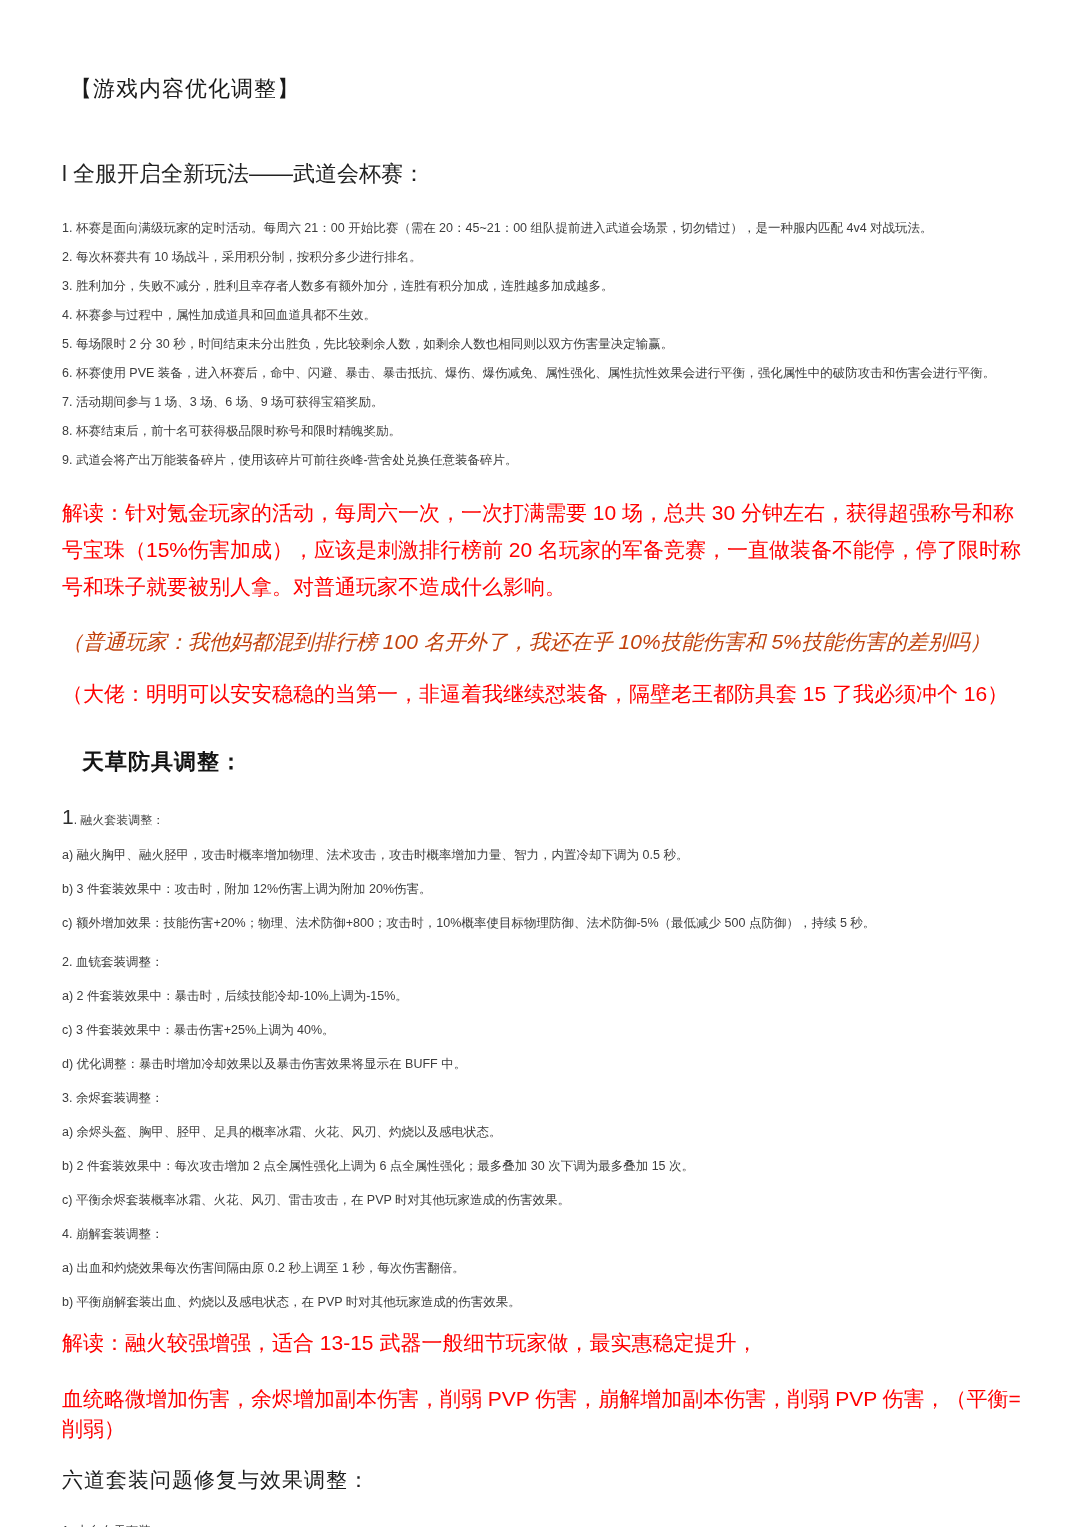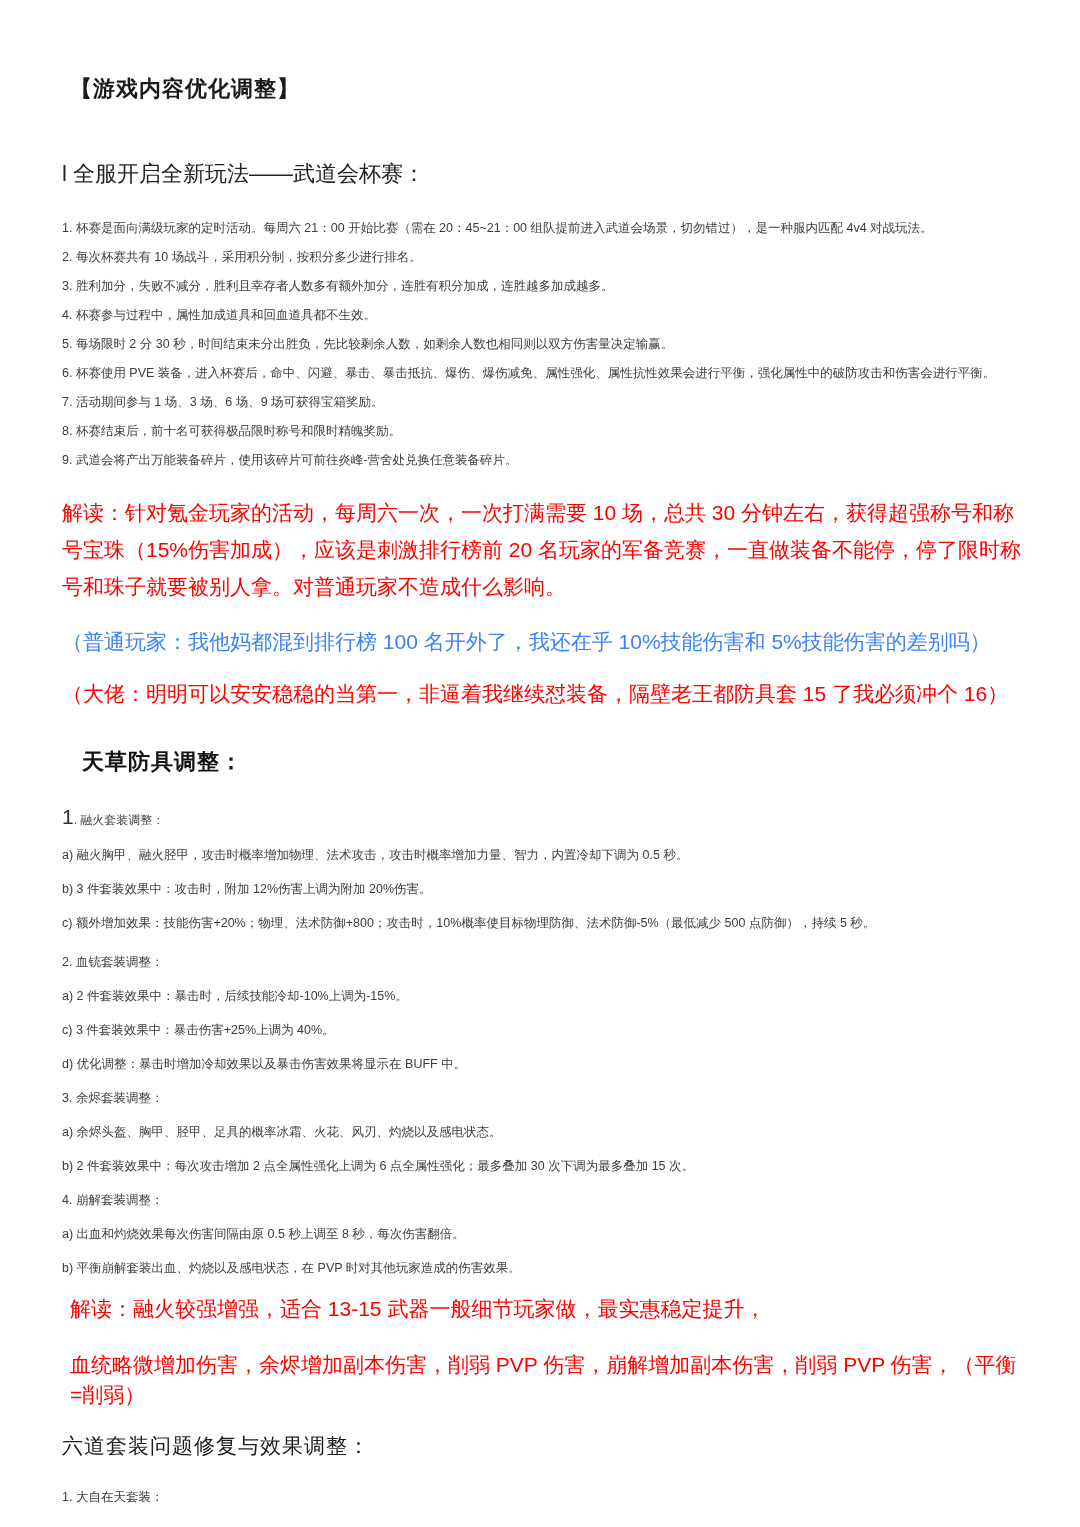--- a/index.html
+++ b/index.html
@@ -7,21 +7,21 @@
   body { font-family: "Liberation Sans", "DejaVu Sans", sans-serif; }
   .page {
     width: 1080px;
     min-height: 1527px;
     background: #ffffff;
     padding: 64px 58px 40px 62px;
     position: relative;
   }
   .doc-title {
     font-size: 22px;
-    font-weight: 700;
+    font-weight: 400;
     color: #1a1a1a;
     margin: 10px 0 0 8px;
     letter-spacing: 1px;
   }
   .cup-heading {
     font-size: 22px;
     font-weight: 500;
     color: #222222;
     margin: 55px 0 0 0;
   }
@@ -62,21 +62,21 @@
   .detail {
     font-size: 12.5px;
     color: #3c3c3c;
     line-height: 15px;
     margin: 19px 0 0 0;
   }
   .detail.tight { margin-top: 24px; }
   .red-note {
     font-size: 21px;
     line-height: 30px;
-    margin: 18px 0 0 8px;
+    margin: 18px 0 0 0;
     font-weight: 500;
   }
   .red-note.gap { margin-top: 26px; }
   .liudao-heading {
     font-size: 21px;
     font-weight: 500;
     color: #1c1c1c;
     margin: 22px 0 0 0;
     letter-spacing: 1px;
   }
@@ -97,40 +97,41 @@
     <p class="rule">3. 胜利加分，失败不减分，胜利且幸存者人数多有额外加分，连胜有积分加成，连胜越多加成越多。</p>
     <p class="rule">4. 杯赛参与过程中，属性加成道具和回血道具都不生效。</p>
     <p class="rule">5. 每场限时 2 分 30 秒，时间结束未分出胜负，先比较剩余人数，如剩余人数也相同则以双方伤害量决定输赢。</p>
     <p class="rule">6. 杯赛使用 PVE 装备，进入杯赛后，命中、闪避、暴击、暴击抵抗、爆伤、爆伤减免、属性强化、属性抗性效果会进行平衡，强化属性中的破防攻击和伤害会进行平衡。</p>
     <p class="rule">7. 活动期间参与 1 场、3 场、6 场、9 场可获得宝箱奖励。</p>
     <p class="rule">8. 杯赛结束后，前十名可获得极品限时称号和限时精魄奖励。</p>
     <p class="rule">9. 武道会将产出万能装备碎片，使用该碎片可前往炎峰-营舍处兑换任意装备碎片。</p>
   </div>
 
   <p class="commentary red-text" style="color: rgb(255, 0, 0);">解读：针对氪金玩家的活动，每周六一次，一次打满需要 10 场，总共 30 分钟左右，获得超强称号和称号宝珠（15%伤害加成），应该是刺激排行榜前 20 名玩家的军备竞赛，一直做装备不能停，停了限时称号和珠子就要被别人拿。对普通玩家不造成什么影响。</p>
-  <p class="commentary single red-text" style="color: #3b82f6;">（普通玩家：我他妈都混到排行榜 100 名开外了，我还在乎 10%技能伤害和 5%技能伤害的差别吗）</p>
+  <p class="commentary single red-text" style="color: #c2410c; font-style: italic;">（普通玩家：我他妈都混到排行榜 100 名开外了，我还在乎 10%技能伤害和 5%技能伤害的差别吗）</p>
   <p class="commentary single red-text" style="color: rgb(255, 0, 0);">（大佬：明明可以安安稳稳的当第一，非逼着我继续怼装备，隔壁老王都防具套 15 了我必须冲个 16）</p>
 
   <h2 class="tiancao-heading">天草防具调整：</h2>
 
   <p class="set-first-line"><span class="big-marker">1</span><span class="small-label">. 融火套装调整：</span></p>
 
   <div>
     <p class="detail">a) 融火胸甲、融火胫甲，攻击时概率增加物理、法术攻击，攻击时概率增加力量、智力，内置冷却下调为 0.5 秒。</p>
     <p class="detail">b) 3 件套装效果中：攻击时，附加 12%伤害上调为附加 20%伤害。</p>
     <p class="detail">c) 额外增加效果：技能伤害+20%；物理、法术防御+800；攻击时，10%概率使目标物理防御、法术防御-5%（最低减少 500 点防御），持续 5 秒。</p>
     <p class="detail tight">2. 血铳套装调整：</p>
     <p class="detail">a) 2 件套装效果中：暴击时，后续技能冷却-10%上调为-15%。</p>
     <p class="detail">c) 3 件套装效果中：暴击伤害+25%上调为 40%。</p>
     <p class="detail">d) 优化调整：暴击时增加冷却效果以及暴击伤害效果将显示在 BUFF 中。</p>
     <p class="detail">3. 余烬套装调整：</p>
     <p class="detail">a) 余烬头盔、胸甲、胫甲、足具的概率冰霜、火花、风刃、灼烧以及感电状态。</p>
     <p class="detail">b) 2 件套装效果中：每次攻击增加 2 点全属性强化上调为 6 点全属性强化；最多叠加 30 次下调为最多叠加 15 次。</p>
+    <p class="detail">c) 平衡余烬套装概率冰霜、火花、风刃、雷击攻击，在 PVP 时对其他玩家造成的伤害效果。</p>
     <p class="detail">4. 崩解套装调整：</p>
-    <p class="detail">a) 出血和灼烧效果每次伤害间隔由原 0.5 秒上调至 8 秒，每次伤害翻倍。</p>
+    <p class="detail">a) 出血和灼烧效果每次伤害间隔由原 0.2 秒上调至 1 秒，每次伤害翻倍。</p>
     <p class="detail">b) 平衡崩解套装出血、灼烧以及感电状态，在 PVP 时对其他玩家造成的伤害效果。</p>
   </div>
 
   <p class="red-note red-text" style="color: rgb(255, 0, 0);">解读：融火较强增强，适合 13-15 武器一般细节玩家做，最实惠稳定提升，</p>
   <p class="red-note gap red-text" style="color: rgb(255, 0, 0);">血统略微增加伤害，余烬增加副本伤害，削弱 PVP 伤害，崩解增加副本伤害，削弱 PVP 伤害，（平衡=削弱）</p>
 
   <h2 class="liudao-heading">六道套装问题修复与效果调整：</h2>
 
   <div class="liudao-block">
     <p class="detail">1. 大自在天套装：</p>

